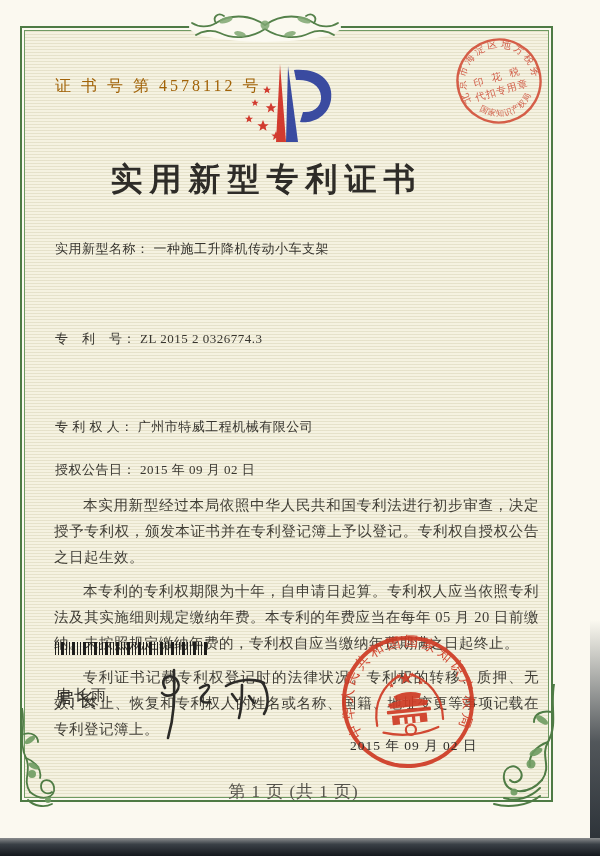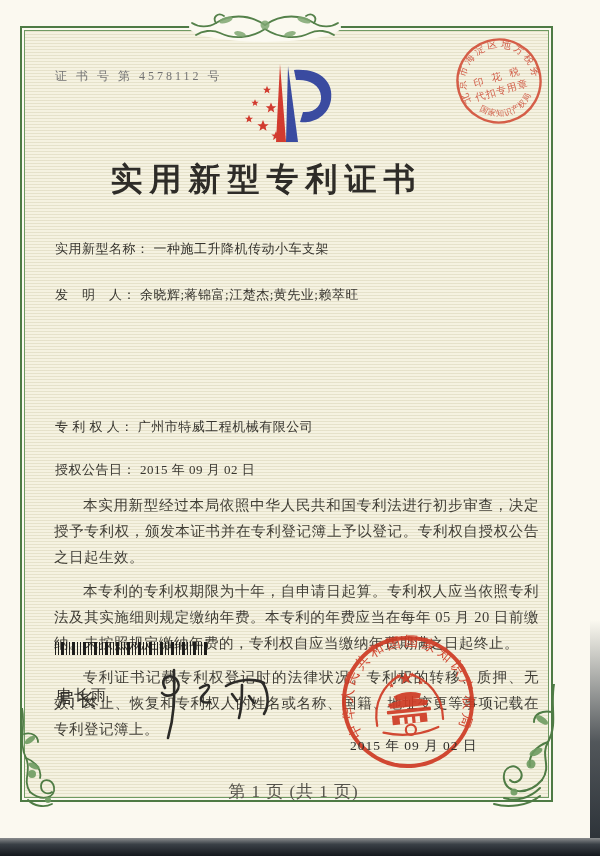--- a/index.html
+++ b/index.html
@@ -7,21 +7,21 @@
   .photo{position:relative;width:600px;height:856px;background:#fbf9f0;
          font-family:"Liberation Serif","DejaVu Serif",serif;color:#36342e;}
   
   .frame-outer{position:absolute;left:20px;top:26px;width:529px;height:772px;
     border:2px solid #4e7b45;z-index:1;}
   .frame-inner{position:absolute;inset:2px;border:1px solid #6f9a62;
     background-color:#f5f2e1;
     background-image:repeating-linear-gradient(180deg,rgba(167,160,110,.20) 0px,rgba(167,160,110,.20) 1px,rgba(255,255,255,0) 1px,rgba(255,255,255,0) 3px);}
   .ornament{position:absolute;z-index:2;}
   
-  .cert-no{position:absolute;left:55px;top:68px;font-size:12px;letter-spacing:3px;color:#737373;z-index:3;}
+  .cert-no{position:absolute;left:55px;top:76px;font-size:16px;letter-spacing:3px;color:#a16207;z-index:3;}
   .logo{position:absolute;left:236px;top:58px;z-index:3;}
   .title{position:absolute;left:20px;top:158px;width:493px;text-align:center;
     font-size:32px;font-weight:600;letter-spacing:7px;color:#2e2c28;z-index:3;}
   .field{position:absolute;left:55px;font-size:13px;color:#37352f;letter-spacing:.5px;z-index:3;white-space:nowrap;}
   .field .flabel{margin-right:4px;}
   .paras{position:absolute;left:46px;top:484px;width:501px;z-index:3;}
   .paras p{margin:8px;font-size:14.5px;line-height:26px;text-align:justify;
     text-indent:2em;color:#403e36;letter-spacing:.5px;}
   .barcode{position:absolute;left:55px;top:642px;width:152px;height:13px;z-index:3;
     background:repeating-linear-gradient(90deg,#1d1d1b 0px,#1d1d1b 1.2px,rgba(0,0,0,0) 1.2px,rgba(0,0,0,0) 2.6px,#1d1d1b 2.6px,#1d1d1b 3.8px,rgba(0,0,0,0) 3.8px,rgba(0,0,0,0) 6.4px,#1d1d1b 6.4px,#1d1d1b 9px,rgba(0,0,0,0) 9px,rgba(0,0,0,0) 11px);}
@@ -118,22 +118,22 @@
       <use href="#st" transform="translate(27,68) scale(0.6)"></use>
       <use href="#st" transform="translate(40,78) scale(0.5)"></use>
     </g>
   </svg>
 
   <div class="title">实用新型专利证书</div>
 
   <div class="field" style="top:240px;">
     <span class="flabel">实用新型名称：</span><span>一种施工升降机传动小车支架</span>
   </div>
-  <div class="field" style="top:286px;">
-    <span class="flabel">发　明　人：</span><span>余晓辉;蒋锦富;江楚杰;黄先业;赖萃旺</span>
+  <div class="field" style="top:330px;">
+    <span class="flabel">专　利　号：</span><span>ZL 2015 2 0326774.3</span>
   </div>
   <div class="field" style="top:418px;">
     <span class="flabel">专 利 权 人：</span><span>广州市特威工程机械有限公司</span>
   </div>
   <div class="field" style="top:461px;">
     <span class="flabel">授权公告日：</span><span>2015 年 09 月 02 日</span>
   </div>
 
   <div class="paras">
     <p>本实用新型经过本局依照中华人民共和国专利法进行初步审查，决定授予专利权，颁发本证书并在专利登记簿上予以登记。专利权自授权公告之日起生效。</p>

